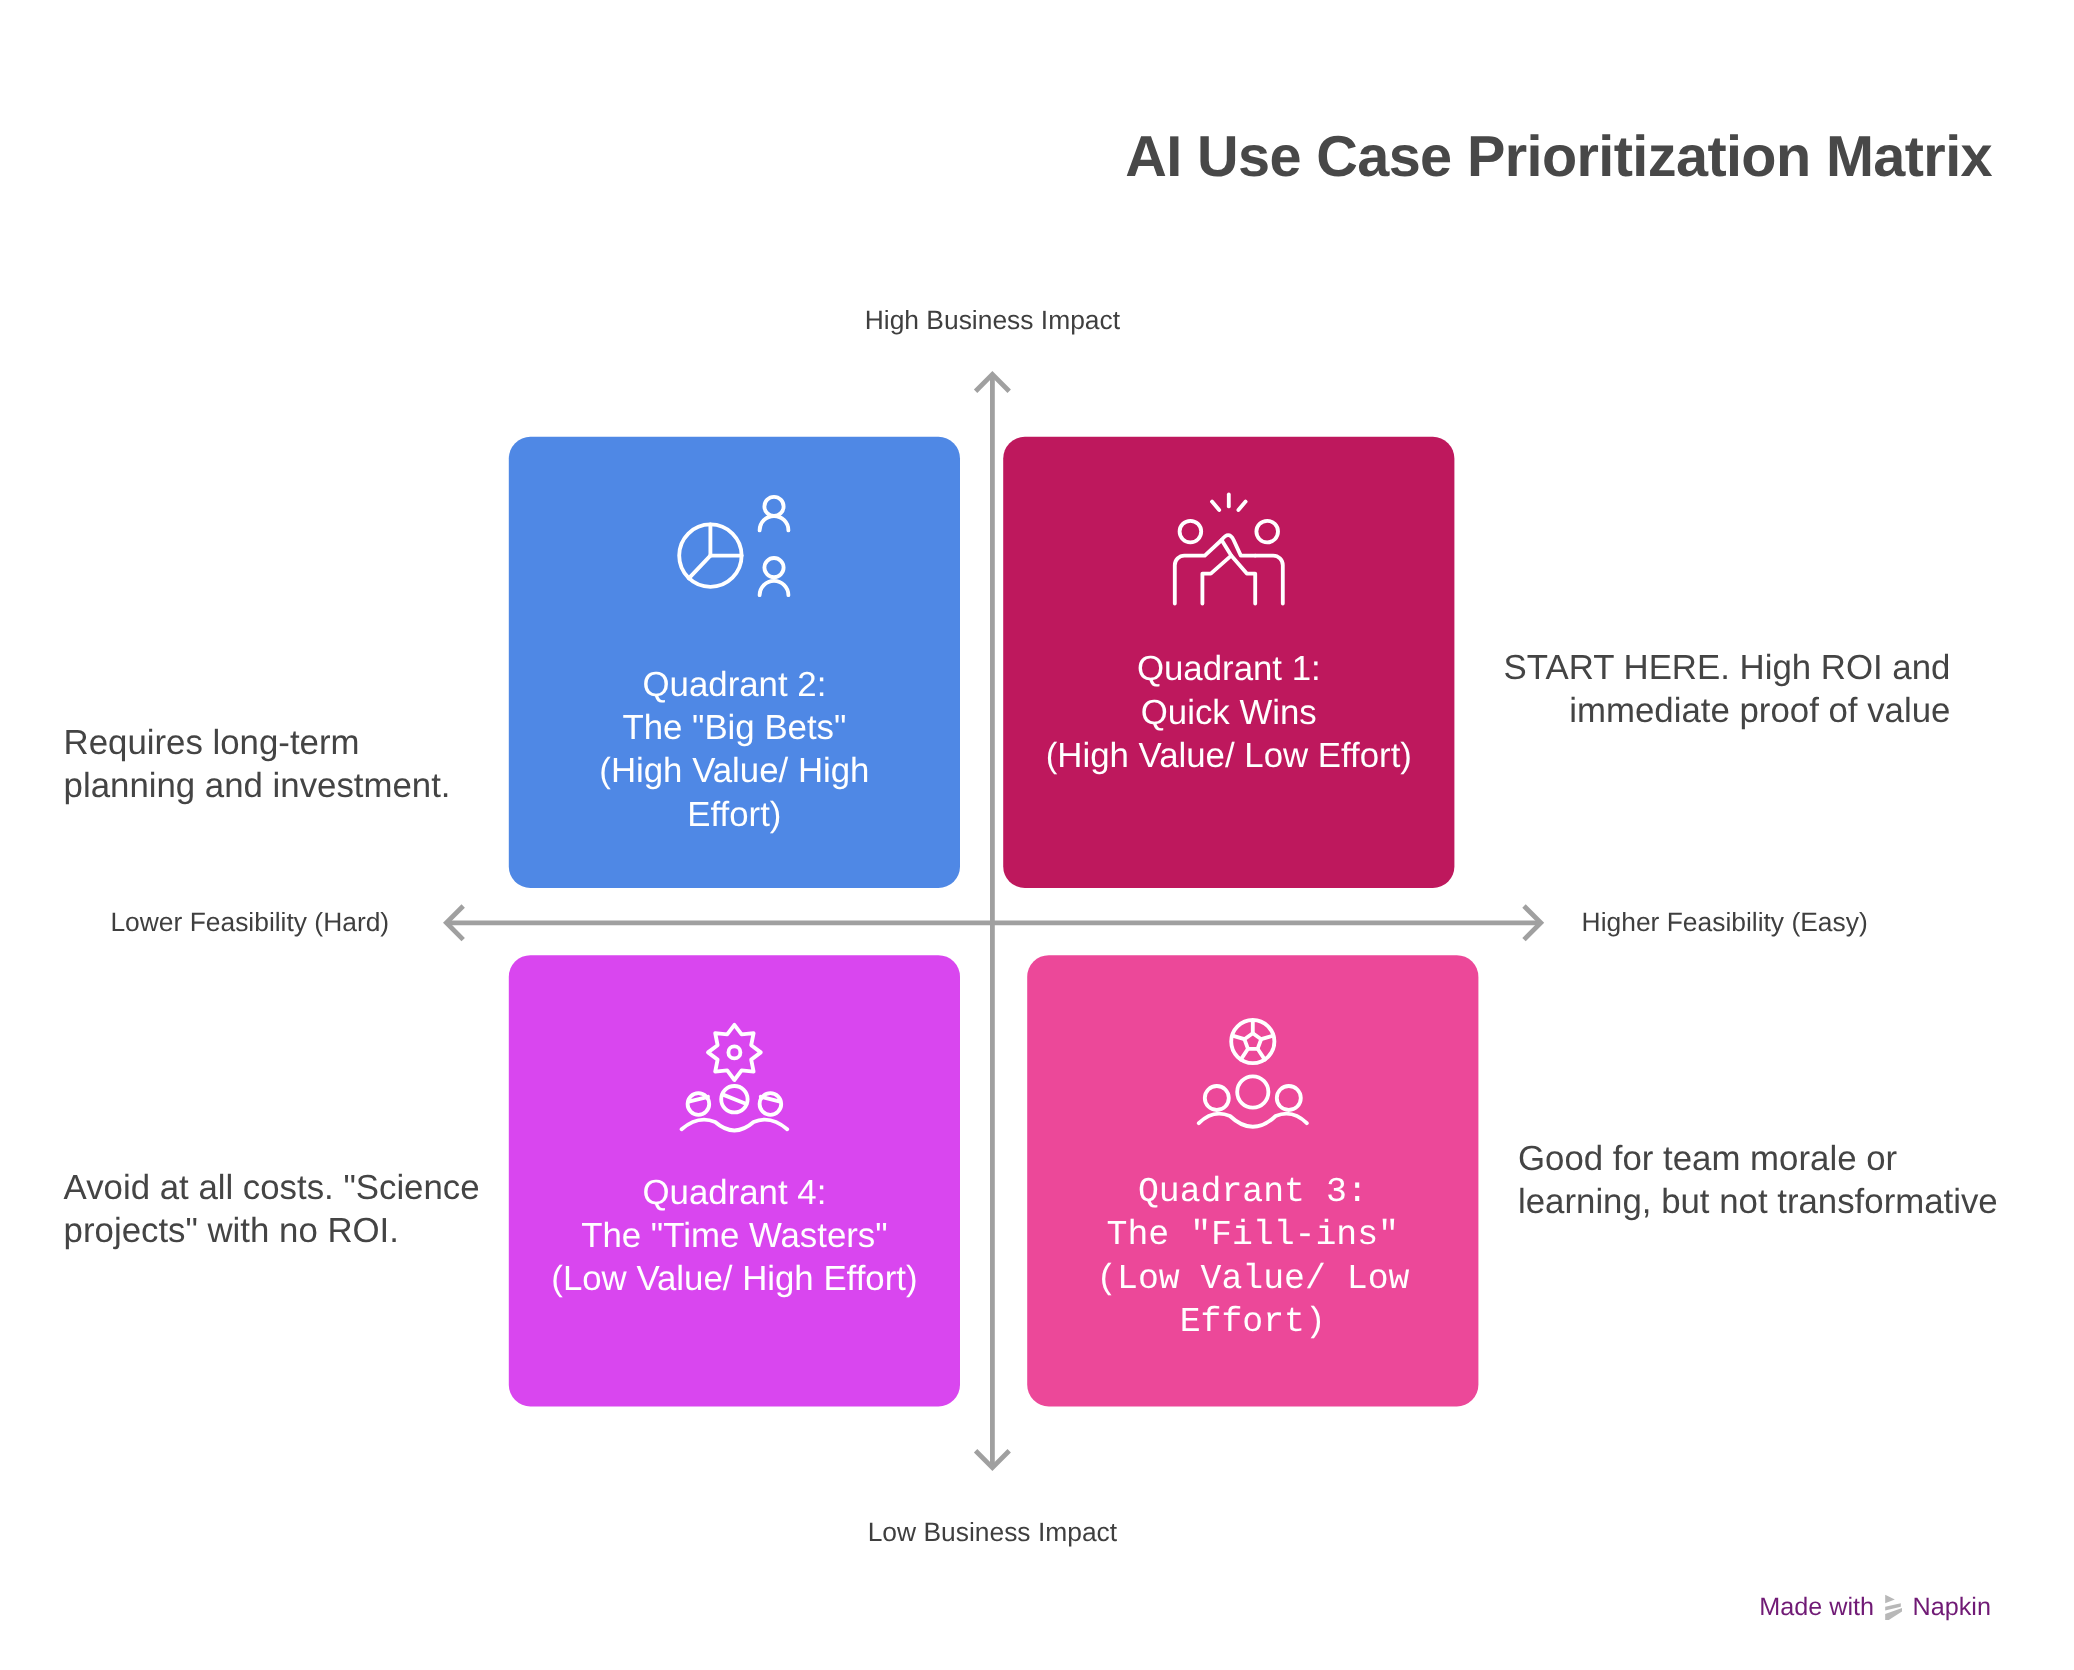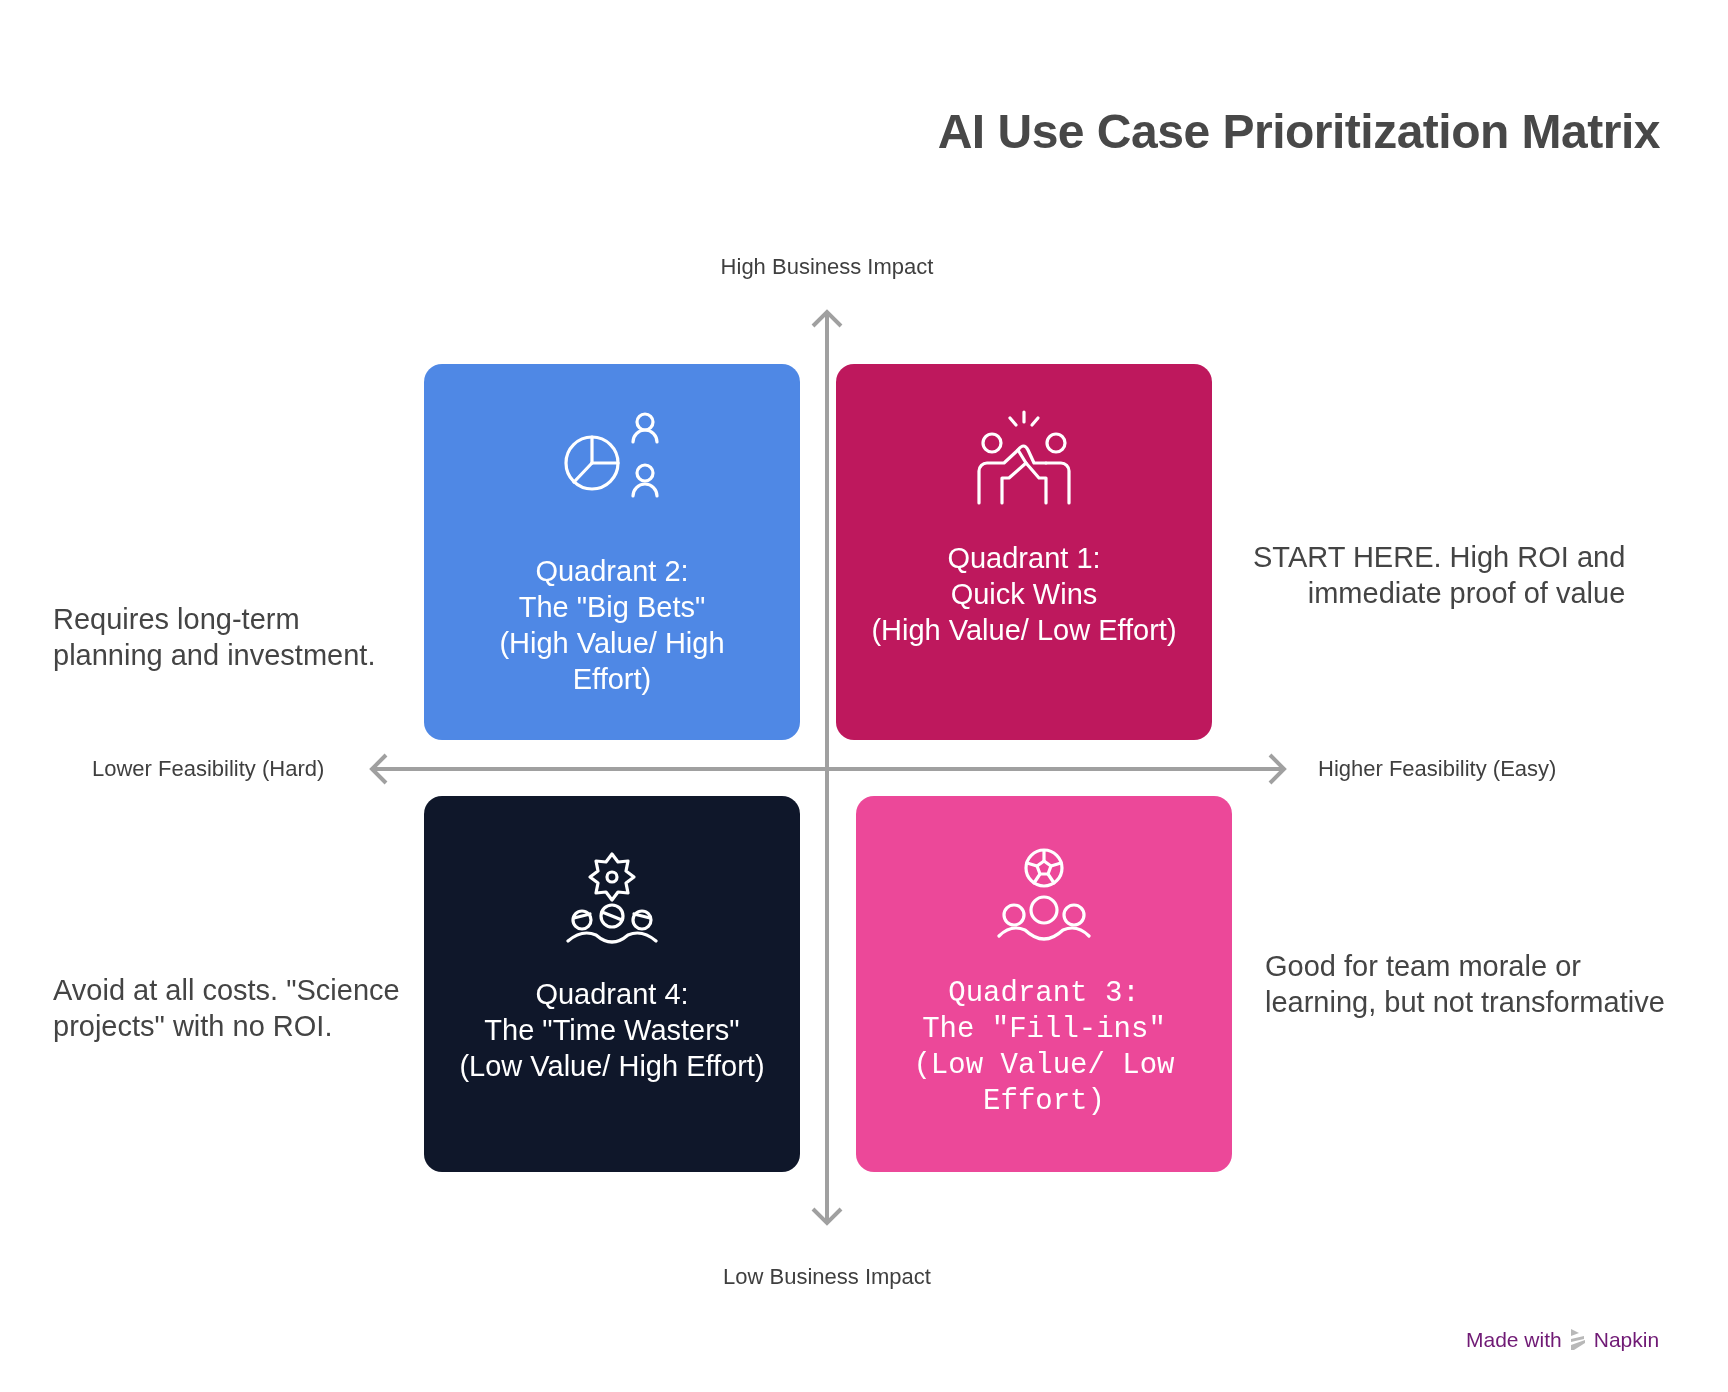--- a/index.html
+++ b/index.html
@@ -27,21 +27,21 @@
     color: #ffffff; display: flex; flex-direction: column; align-items: center;
   }
   .quad .icon { position: absolute; left: 0; width: 376px; display: flex; justify-content: center; }
   .quad .label {
     position: absolute; left: 10px; width: 356px; text-align: center;
     font-size: 29px; line-height: 36px; color: #ffffff;
   }
   .quad .label span { display: block; }
   #q2 { left: 424px; top: 364px; background: #4f88e5; }
   #q1 { left: 836px; top: 364px; background: #be185d; }
-  #q4 { left: 424px; top: 796px; background: #0f172a; }
+  #q4 { left: 424px; top: 796px; background: #d946ef; }
   #q3 { left: 856px; top: 796px; background: #ec4899; font-family: Liberation Mono, monospace; }
   .note {
     position: absolute; font-size: 29px; line-height: 36px; color: #444444;
   }
   .note span { display: block; white-space: nowrap; }
   .note.q2 { left: 53px; top: 553px; margin-top: 48px; }
   .note.q4 { left: 53px; top: 972px; }
   .note.q1 { left: 1253px; top: 539px; text-align: right; }
   .note.q3 { left: 1253px; top: 948px; margin-left: 12px; }
   .footer {

